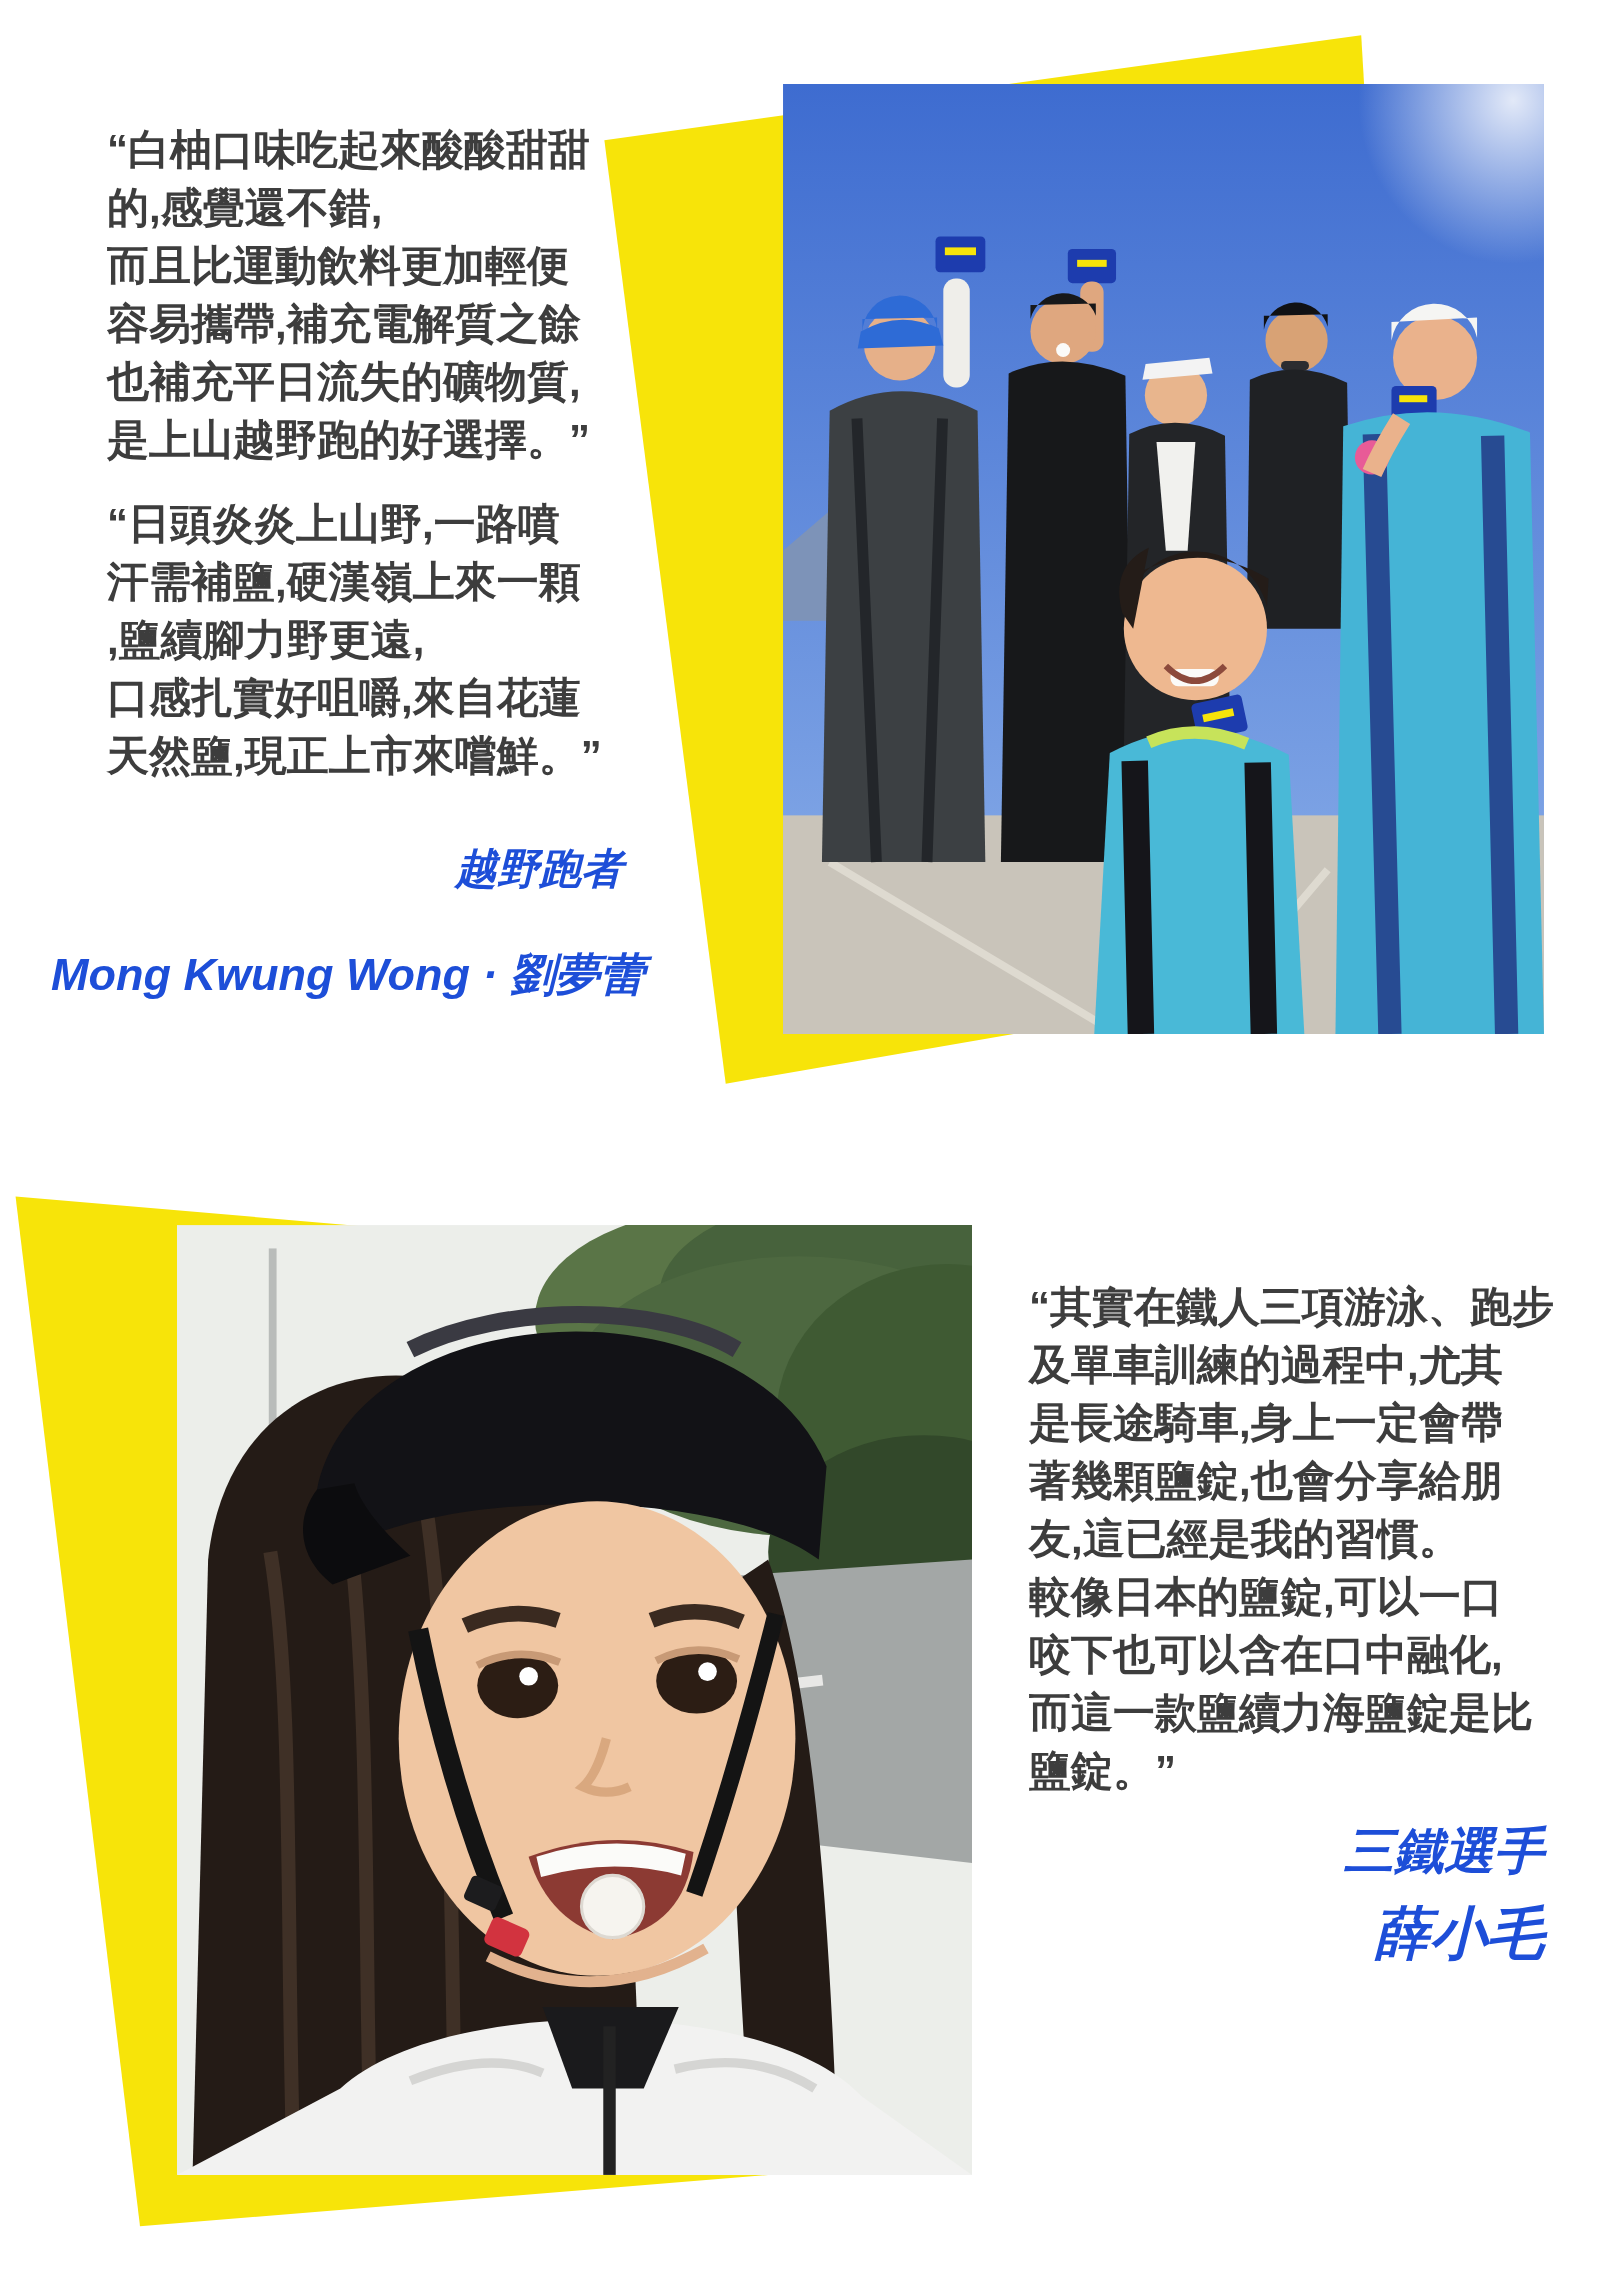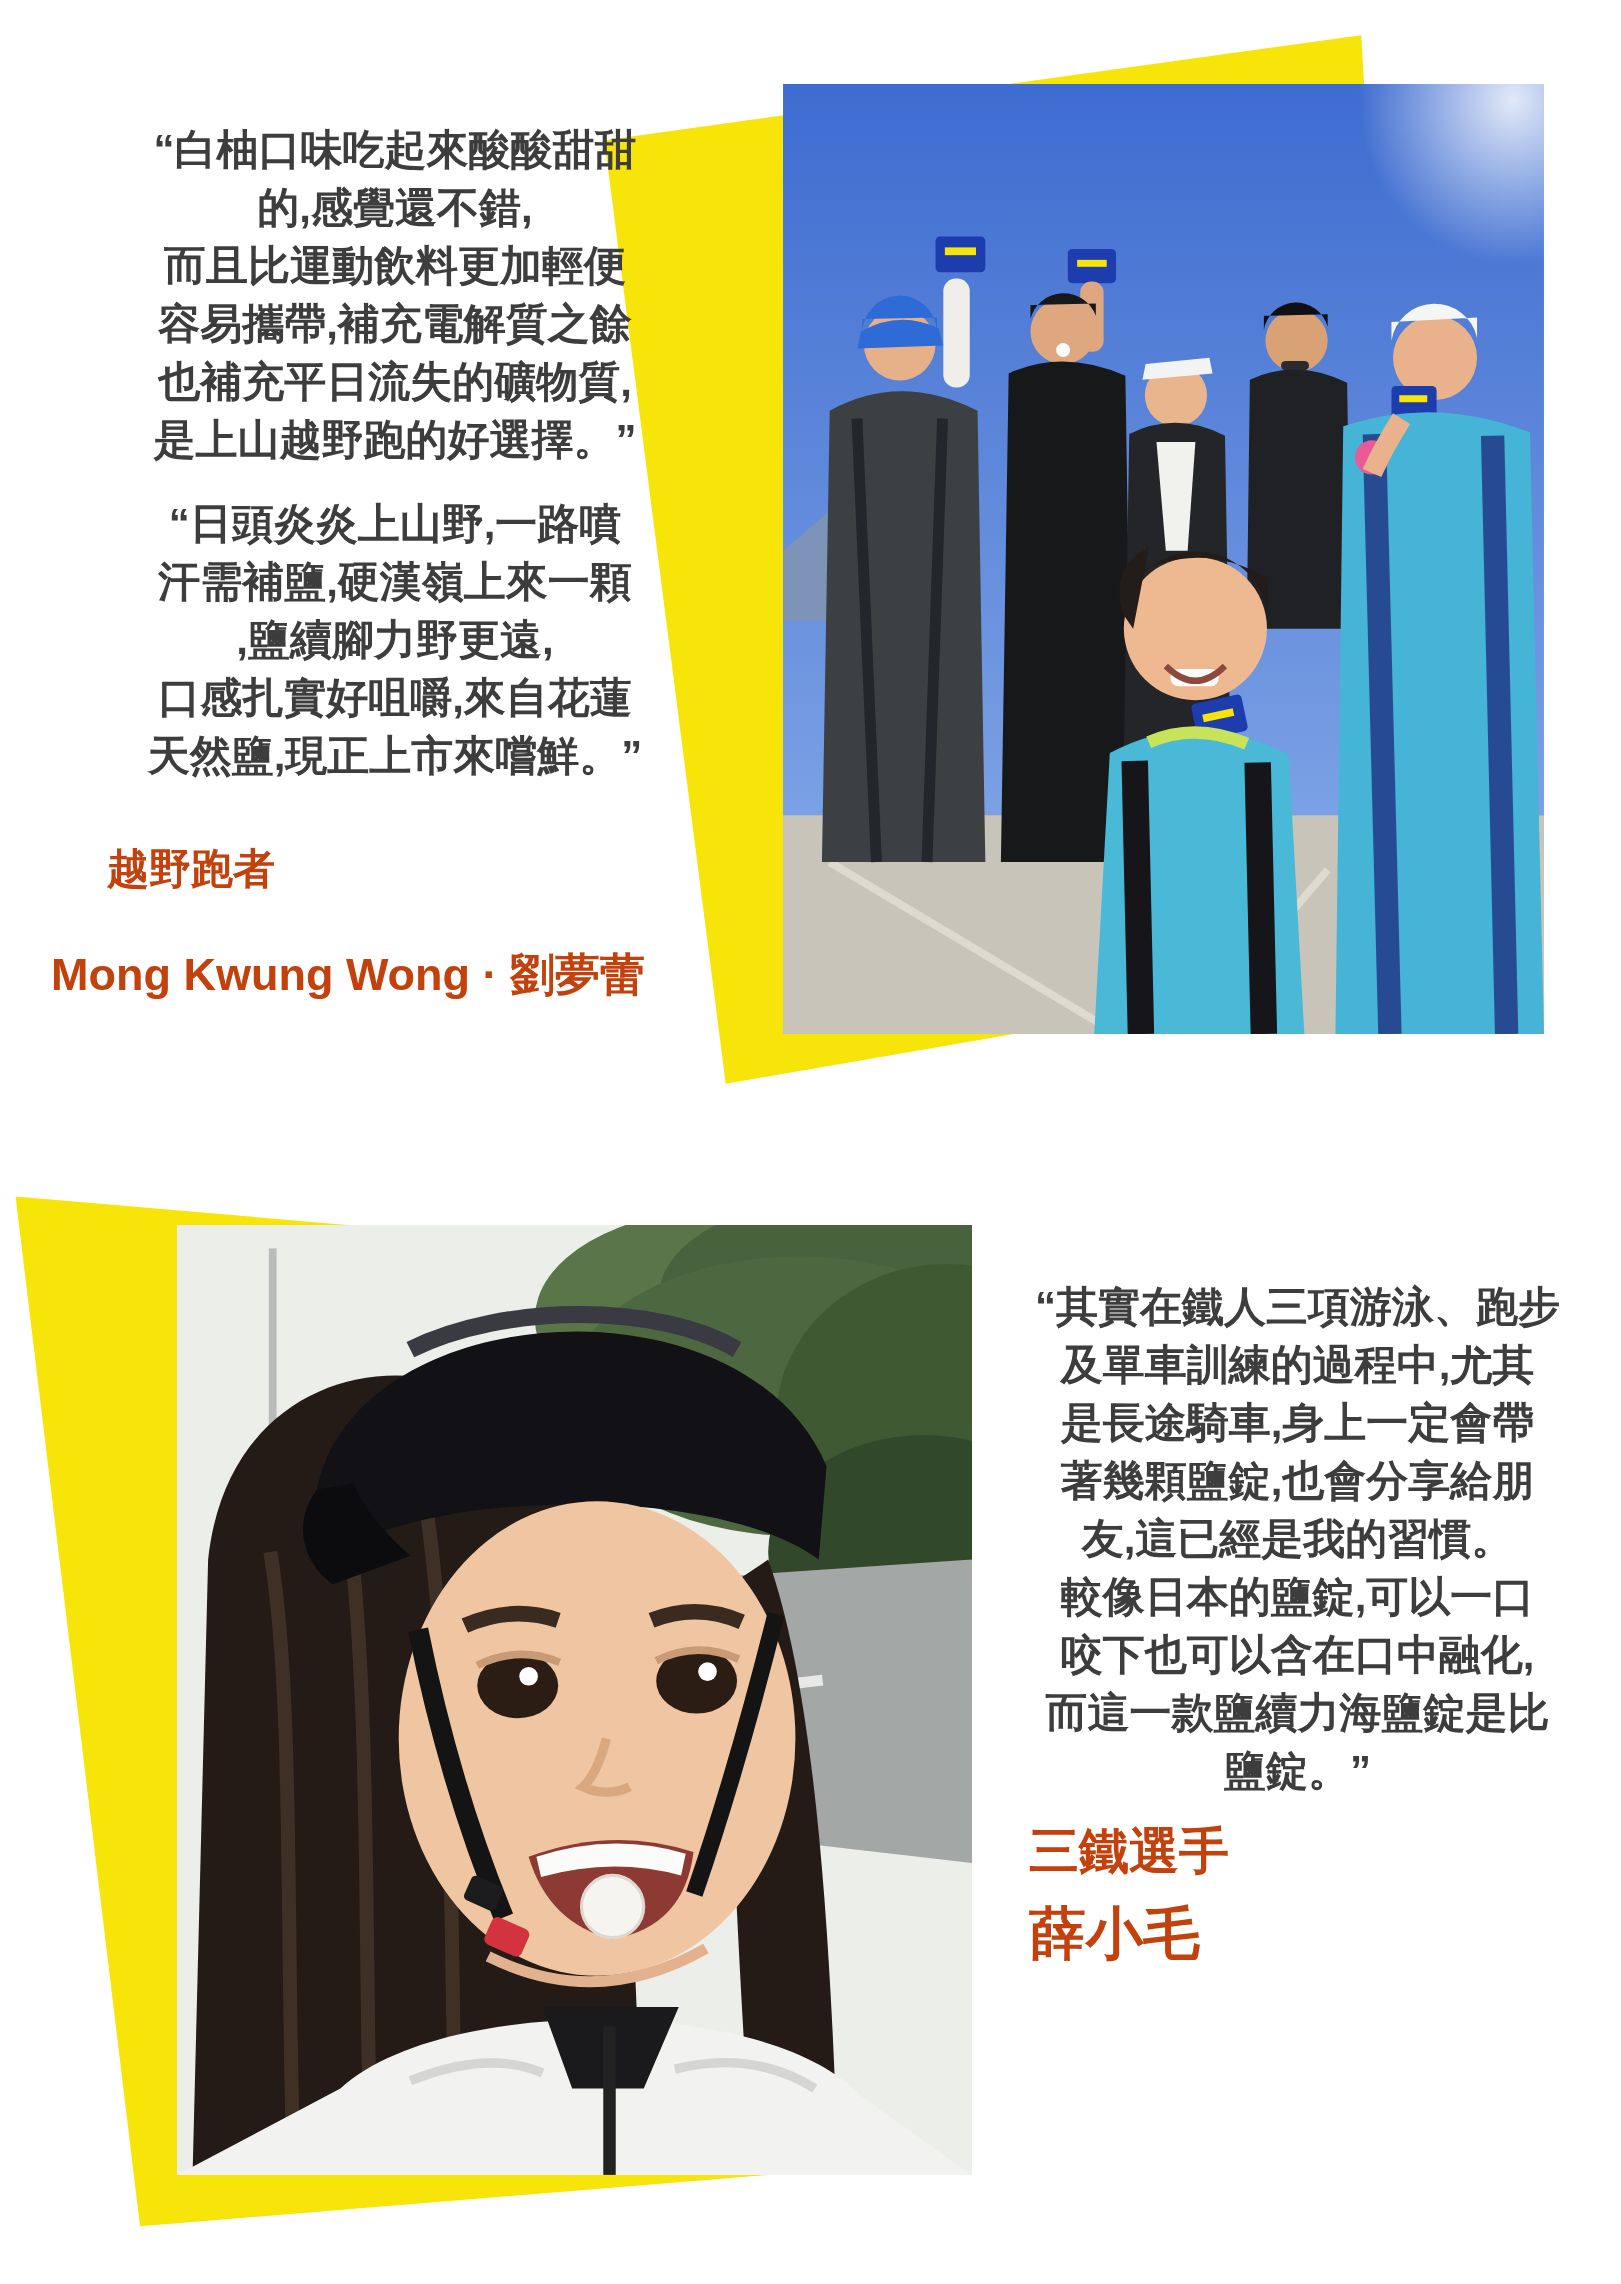--- a/index.html
+++ b/index.html
@@ -11,30 +11,30 @@
     font-family:"Liberation Sans","DejaVu Sans",sans-serif;
   }
   .accent-layer{position:absolute;left:0;top:0;width:1621px;height:2284px;z-index:1;}
   .photo{position:absolute;z-index:2;overflow:hidden;}
   .photo svg{display:block;}
   #photo-top{left:783px;top:84px;width:761px;height:950px;}
   #photo-bottom{left:177px;top:1225px;width:795px;height:950px;}
   .quote{
     position:absolute;z-index:3;
     font-size:42px;line-height:58px;font-weight:700;
-    color:#3d3d3d;letter-spacing:0px;white-space:nowrap;text-align:center;
+    color:#3d3d3d;letter-spacing:0px;white-space:nowrap;
   }
   .quote .para{margin:0 0 26.4px 0;}
   .quote .para:last-child{margin-bottom:0;margin-top:24px;}
   #quote-top{left:107px;top:121px;width:576px;}
   #quote-bottom{left:1029px;top:1254px;width:537px;}
   .attrib{
     position:absolute;z-index:3;
-    font-weight:700;color:#c2410c;
-    text-align:left;white-space:nowrap;line-height:1.15;
+    font-weight:700;color:#1d4ed8;
+    text-align:right;white-space:nowrap;line-height:1.15;font-style:italic;
   }
   #attrib-role-top{left:107px;top:845px;width:516px;font-size:42px;}
   #attrib-name-top{left:51px;top:949px;width:571px;font-size:45px;}
   #attrib-role-bottom{left:1029px;top:1823px;width:515px;font-size:50px;}
   #attrib-name-bottom{left:1029px;top:1901px;width:515px;font-size:57px;}
 </style>
 </head>
 <body>
 
 <div class="page">

